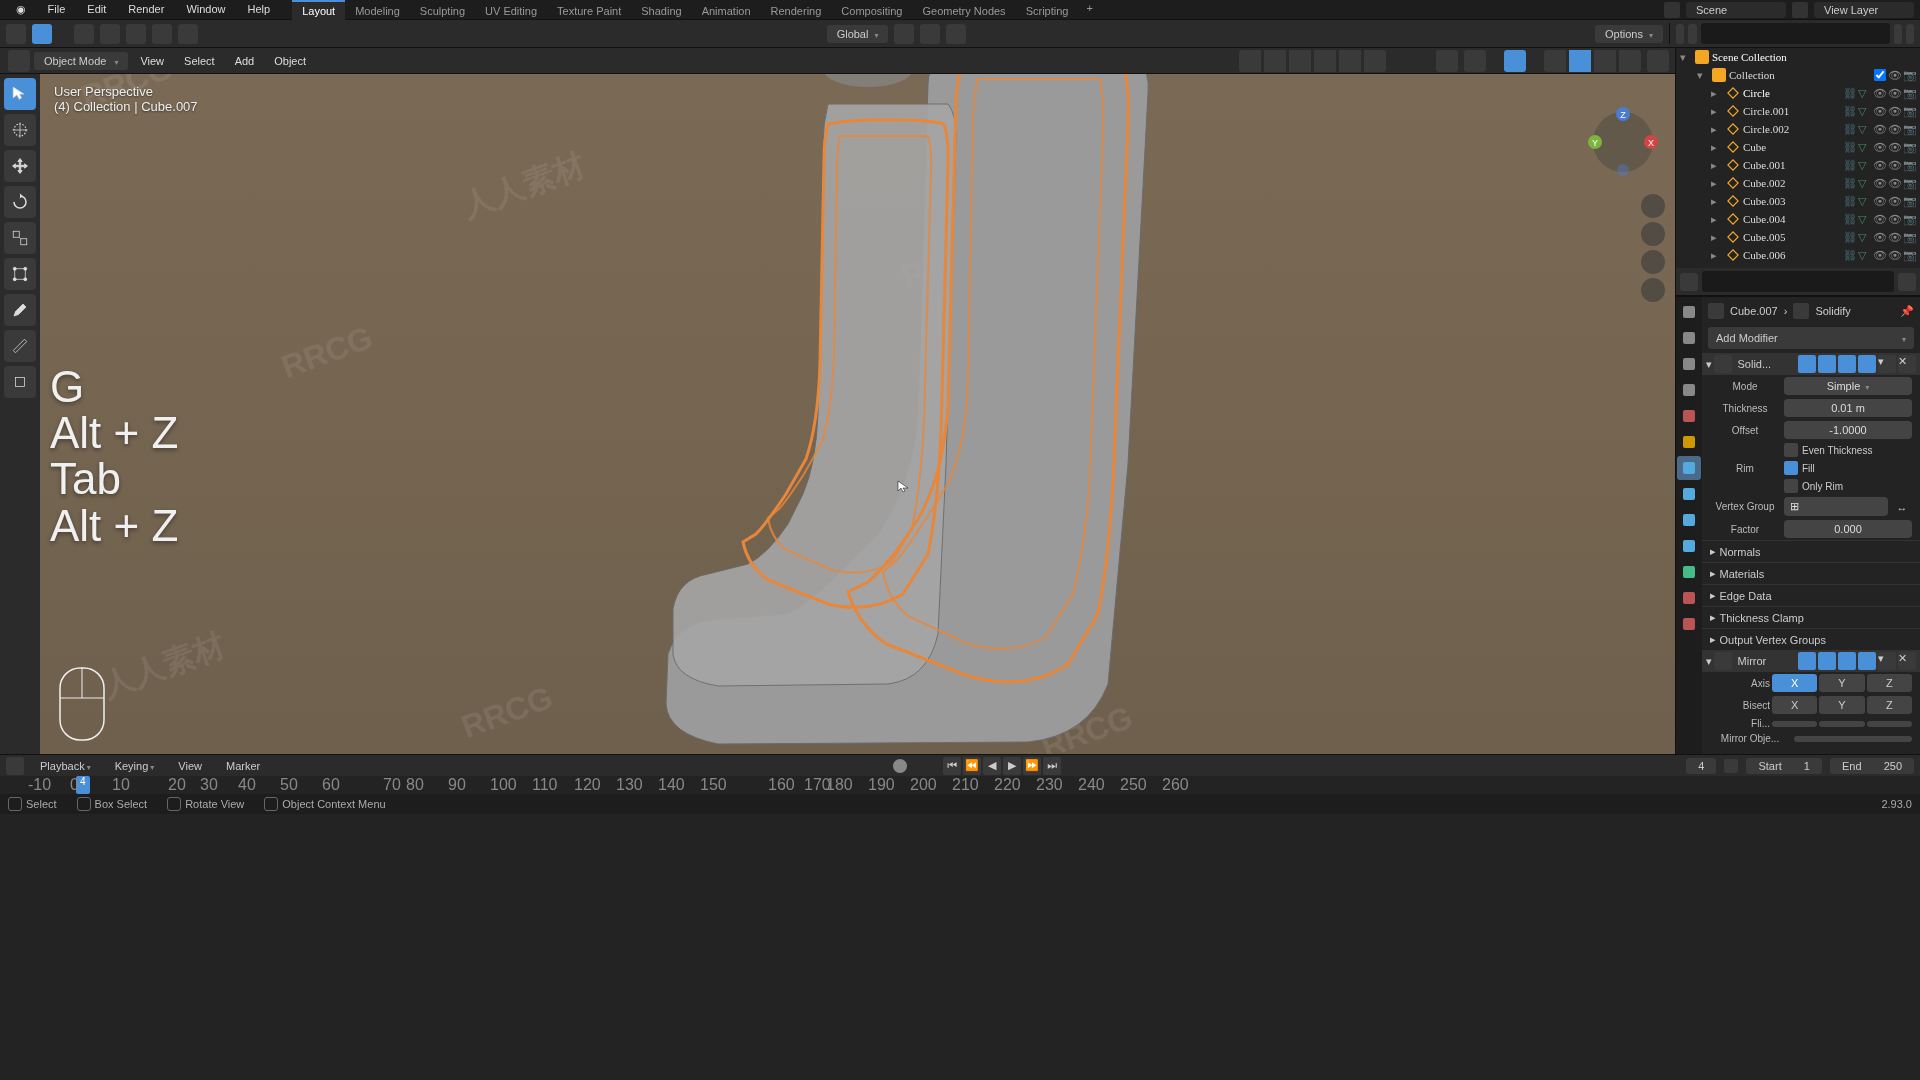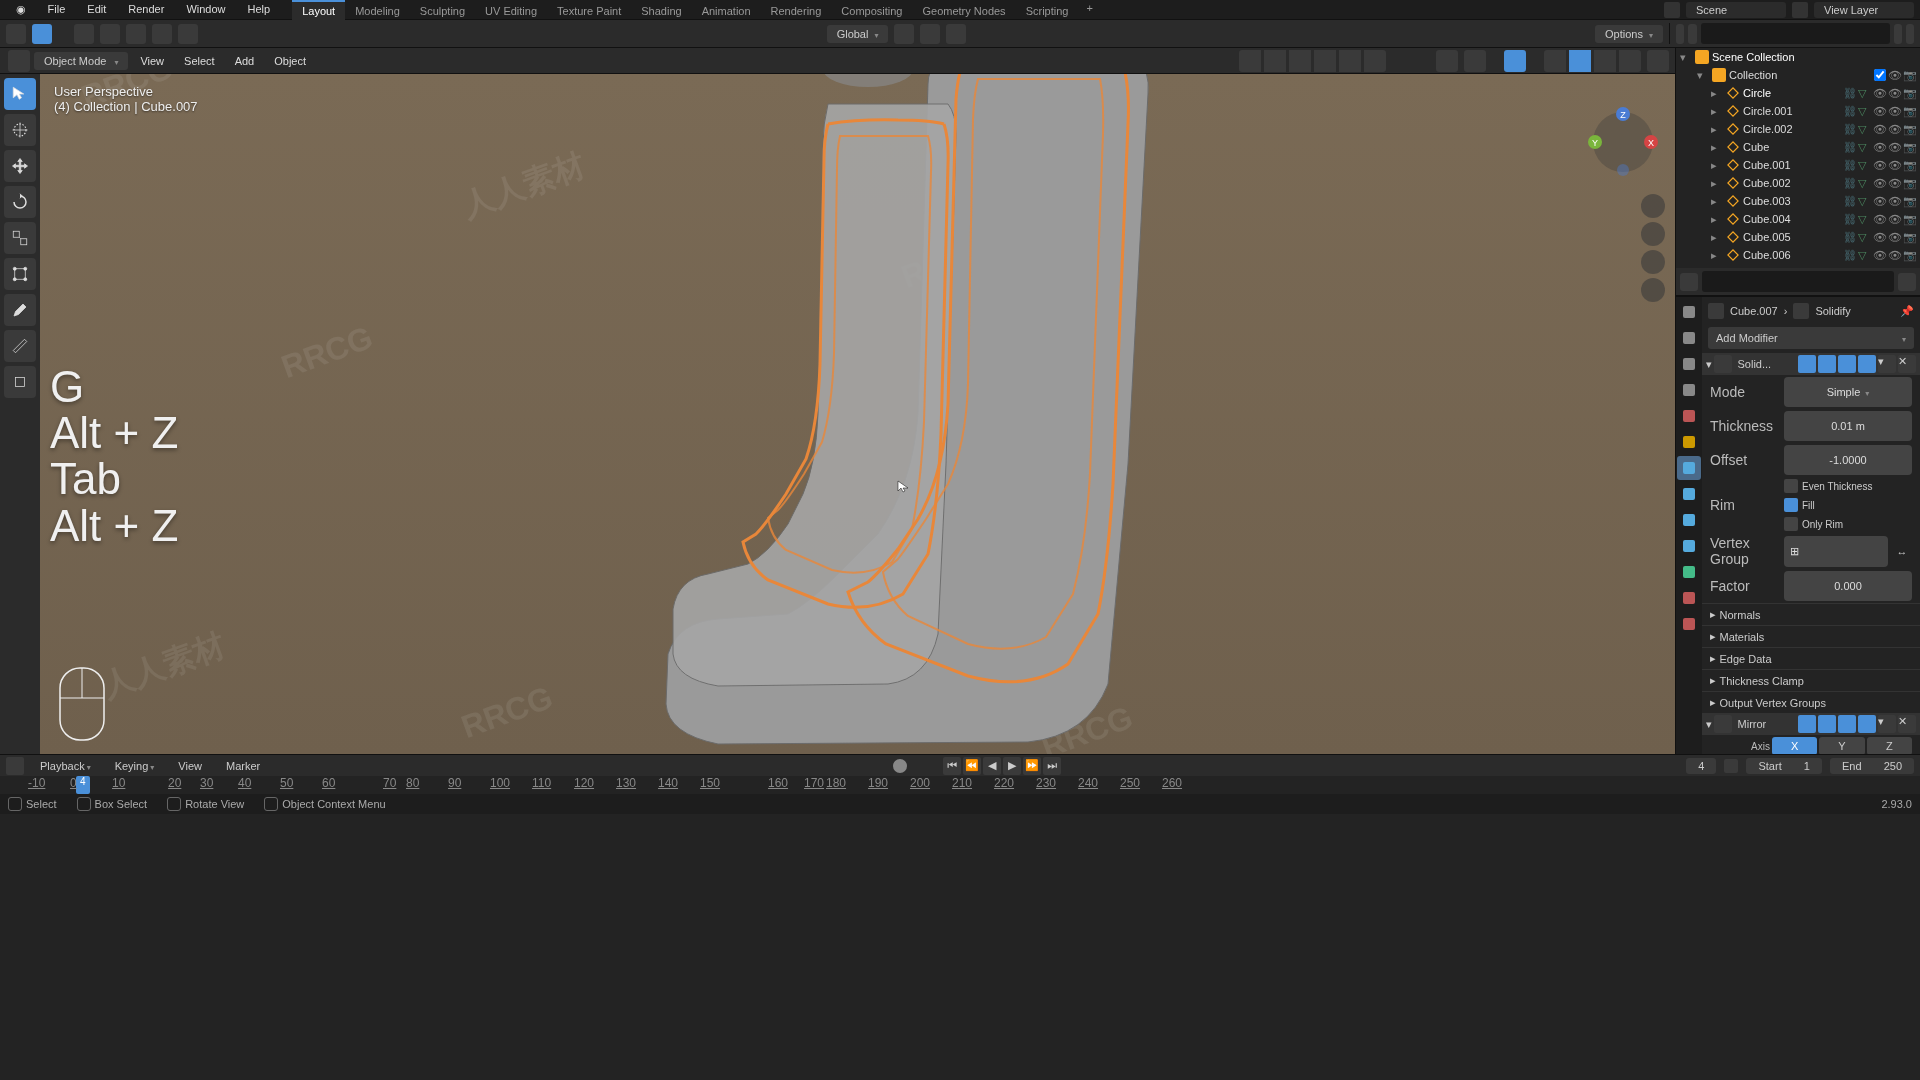--- a/index.html
+++ b/index.html
@@ -62,61 +62,61 @@
 .right-col .hdr-row input { background: #1a1a1a; border: none; border-radius: 3px; color: #ccc; padding: 3px 6px; flex: 1; }
 
 .outliner { flex: 0 0 220px; overflow-y: auto; background: #232323; }
 .outliner .row { display: flex; align-items: center; padding: 1px 4px; gap: 3px; height: 18px; }
 .outliner .row .indent1 { width: 14px; }
 .outliner .row .indent2 { width: 28px; }
 .outliner .row .disclose { width: 12px; color: #888; }
 .outliner .row .typeico { width: 14px; height: 14px; display: inline-block; }
 .outliner .row .typeico.coll { background: #f5a623; border-radius: 2px; }
 .outliner .row .typeico.mesh { border: 2px solid #f5a623; transform: rotate(45deg) scale(0.6); }
-.outliner .row .label { color: #ddd; flex: 1; white-space: nowrap; overflow: hidden; text-overflow: ellipsis; }
+.outliner .row .label { color: #ddd; flex: 1; white-space: nowrap; overflow: hidden; text-overflow: ellipsis; font-family: Liberation Serif, serif; }
 .outliner .row .ricons { display: flex; gap: 2px; }
 .outliner .row .ricons .ri { width: 13px; height: 13px; opacity: 0.6; }
 .outliner .row:first-child .label { color: #fff; }
 
 .props { flex: 1; display: flex; background: #232323; border-top: 1px solid #111; overflow: hidden; }
 .props .tabs { width: 26px; background: #1d1d1d; display: flex; flex-direction: column; padding: 2px 0; }
 .props .tabs .pt { width: 24px; height: 24px; margin: 1px auto; border-radius: 3px; display: flex; align-items: center; justify-content: center; }
 .props .tabs .pt.active { background: #4a6a8a; }
 .props .tabs .pt .dot { width: 12px; height: 12px; border-radius: 2px; }
 .props .panel { flex: 1; overflow-y: auto; padding: 2px 0; }
 .props .panel .crumb { display: flex; align-items: center; gap: 6px; padding: 4px 6px; }
 .props .panel .crumb .ci { width: 16px; height: 16px; background: #3a3a3a; border-radius: 2px; }
 .props .panel .addmod { background: #3a3a3a; margin: 4px 6px; padding: 5px 8px; border-radius: 3px; display: flex; justify-content: space-between; }
 .props .panel .modhdr { display: flex; align-items: center; gap: 2px; padding: 2px 4px; background: #333; }
 .props .panel .modhdr .mh-ico { width: 18px; height: 18px; background: #3a3a3a; border-radius: 2px; }
 .props .panel .modhdr .mh-ico.blue { background: #4a90d9; }
 .props .panel .modhdr .mh-name { flex: 1; padding: 0 4px; }
 .props .panel .field-row { display: flex; align-items: center; padding: 2px 8px; gap: 4px; }
-.props .panel .field-row .lbl { width: 70px; text-align: left; color: #bbb; font-size: 14px; }
-.props .panel .field-row .val { flex: 1; background: #444; padding: 9px 6px; border-radius: 4px; text-align: center; color: #ddd; }
+.props .panel .field-row .lbl { width: 70px; text-align: center; color: #bbb; font-size: 10px; }
+.props .panel .field-row .val { flex: 1; background: #444; padding: 3px 6px; border-radius: 4px; text-align: center; color: #ddd; }
 .props .panel .field-row .cb { width: 14px; height: 14px; background: #444; border-radius: 2px; }
 .props .panel .field-row .cb.checked { background: #4a90d9; }
 .props .panel .field-row .cblbl { color: #ccc; font-size: 10px; }
 .props .panel .section { padding: 4px 8px; color: #ccc; border-top: 1px solid #333; }
 .props .panel .section .sec-name { display: flex; align-items: center; gap: 4px; }
 .props .panel .axis-row { display: flex; align-items: center; padding: 2px 8px; gap: 2px; }
 .props .panel .axis-row .lbl { width: 60px; text-align: right; color: #bbb; font-size: 10px; }
 .props .panel .axis-row .axbtn { flex: 1; background: #444; padding: 3px 0; text-align: center; border-radius: 3px; color: #ccc; }
 .props .panel .axis-row .axbtn.active { background: #4a90d9; color: #fff; }
 
 
 .timeline { height: 40px; background: #2b2b2b; border-top: 1px solid #111; display: flex; flex-direction: column; }
 .timeline .tl-hdr { height: 22px; display: flex; align-items: center; padding: 0 6px; gap: 8px; }
 .timeline .tl-hdr .tlbtn { padding: 2px 8px; color: #ccc; }
 .timeline .tl-hdr .spacer { flex: 1; }
 .timeline .tl-hdr .transport { display: flex; gap: 2px; }
 .timeline .tl-hdr .transport .tb { width: 18px; height: 18px; background: #3a3a3a; border-radius: 2px; display: flex; align-items: center; justify-content: center; color: #ccc; }
 .timeline .tl-hdr .numfield { background: #3a3a3a; padding: 2px 12px; border-radius: 3px; display: flex; gap: 8px; }
 .timeline .tl-ruler { height: 18px; background: #232323; position: relative; display: flex; align-items: center; }
-.timeline .tl-ruler .tick { position: absolute; top: 0; color: #888; font-size: 12px; text-decoration: underline; }
+.timeline .tl-ruler .tick { position: absolute; top: 0; color: #888; font-size: 16px; }
 .timeline .tl-ruler .playhead { position: absolute; top: 0; bottom: 0; background: #4a90d9; color: #fff; padding: 0 4px; border-radius: 2px; font-size: 10px; }
 
 
 .status { height: 20px; background: #1d1d1d; display: flex; align-items: center; padding: 0 8px; gap: 20px; color: #aaa; }
 .status .sitem { display: flex; align-items: center; gap: 4px; }
 .status .sitem .si-ico { width: 14px; height: 14px; border: 1px solid #666; border-radius: 3px; }
 .status .spacer { flex: 1; }
 
 
 .bootsvg { position: absolute; left: 50%; top: 50%; transform: translate(-50%, -50%); }

